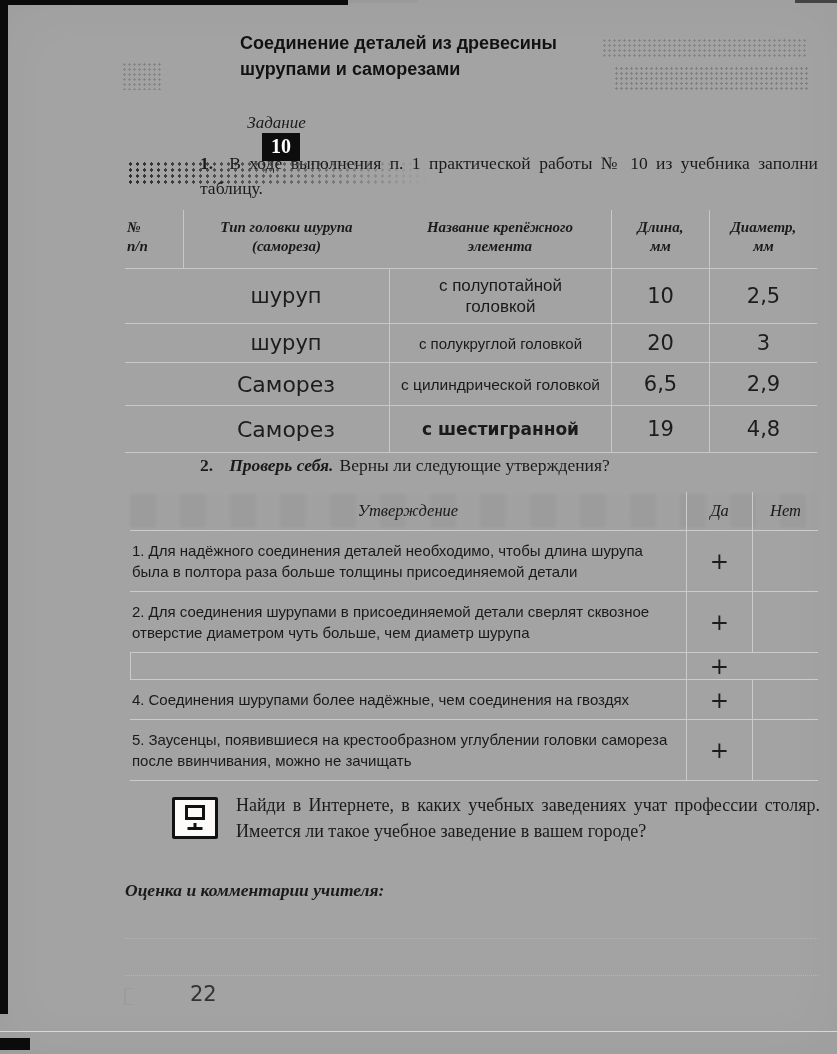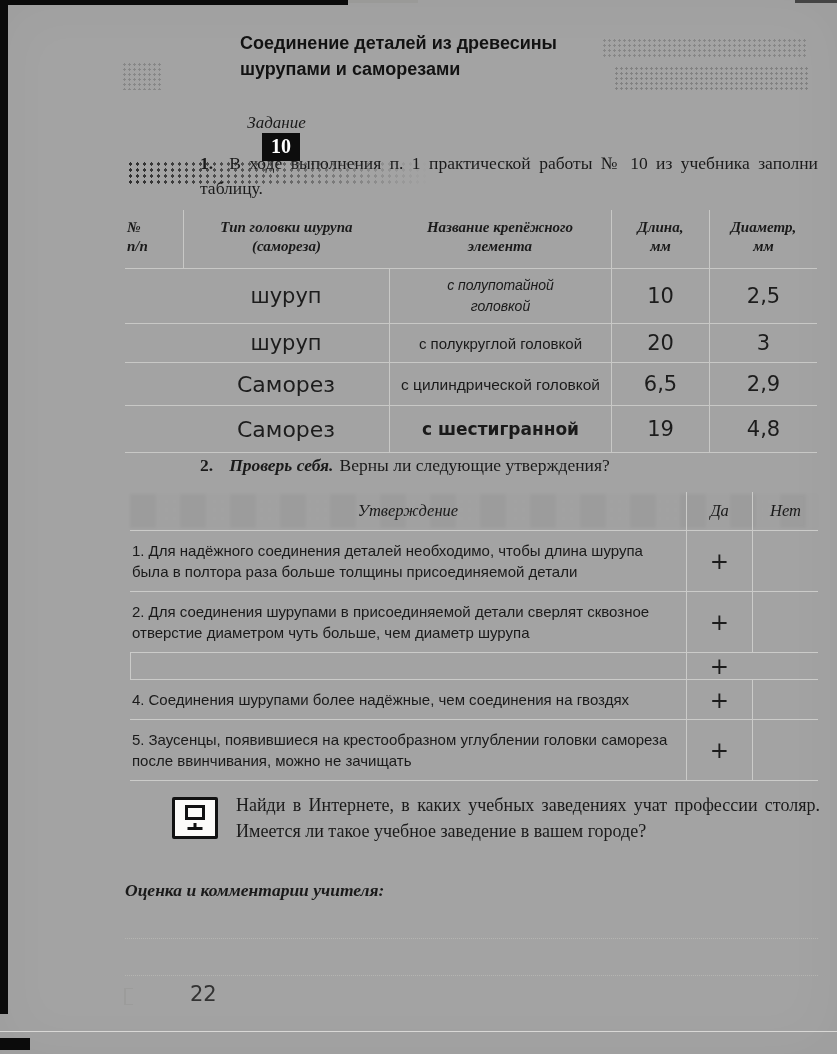--- a/index.html
+++ b/index.html
@@ -54,21 +54,21 @@
   .t1 { position:absolute; left:125px; top:210px; width:692px; }
   .t1-row { display:grid; grid-template-columns:58px 206px 222px 98px 108px;
             border-bottom:1px solid #c8c8c6; }
   .t1 .cell { display:flex; align-items:center; justify-content:center; text-align:center; }
   .t1 .vline { border-left:1px solid #c8c8c6; }
   .t1-head { font-weight:bold; font-style:italic; font-size:15px; }
   .t1-head .cell { padding:8px 4px 12px; white-space:pre-line; line-height:19px; }
   .t1-head .c-num { justify-content:flex-start; text-align:left; padding-left:2px; }
   .hand { font-family:"DejaVu Sans", sans-serif; font-size:21px; color:#1c1c1c; }
   .type-text { font-family:"Liberation Sans", sans-serif; line-height:21px; }
-  .r1 { min-height:54px; } .r1 .type-text { font-size:14px; max-width:160px;font-style:italic; }
+  .r1 { min-height:54px; } .r1 .type-text { font-size:17px; max-width:160px; }
   .r2 { min-height:38px; } .r2 .type-text { font-size:15px; }
   .r3 { min-height:42px; } .r3 .type-text { font-size:15.5px; }
   .r4 { min-height:46px; } .r4 .type-text { font-family:"DejaVu Sans", sans-serif; font-size:17px;font-weight:bold; }
   .r3 .c-name, .r4 .c-name { font-size:22px; }
 
   
   .t2 { position:absolute; left:130px; top:492px; width:688px;
         font-family:"Liberation Sans", sans-serif; }
   .t2-row { display:grid; grid-template-columns:556px 66px 66px; border-bottom:1px solid #cbcbc9; }
   .t2 .cyes, .t2 .cno { border-left:1px solid #cbcbc9; display:flex;

